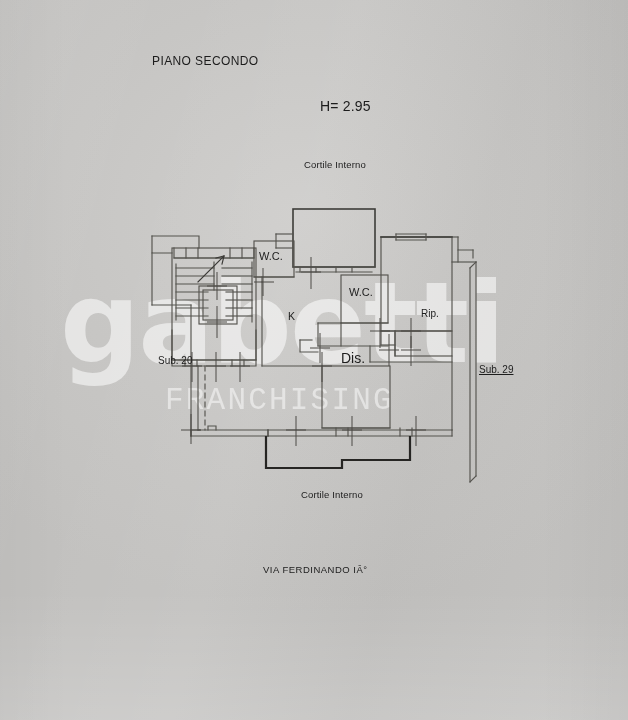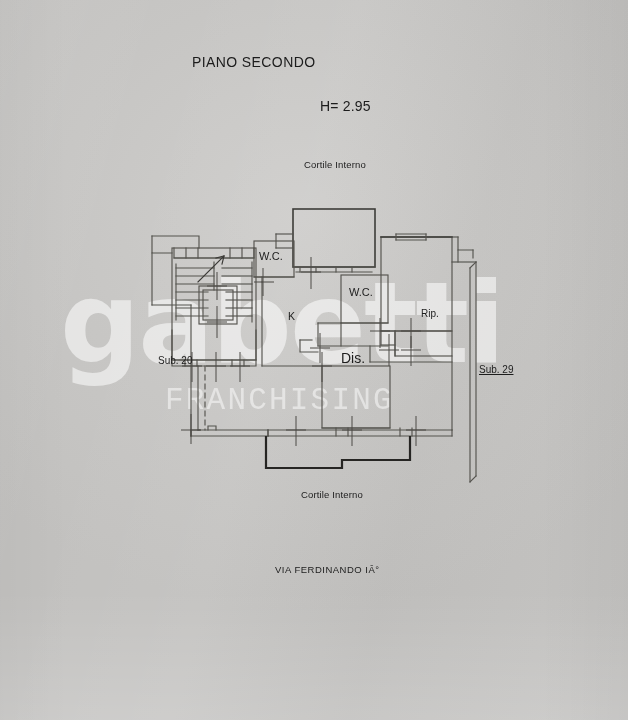--- a/index.html
+++ b/index.html
@@ -20,25 +20,25 @@
   .c1{left:0;top:0;width:628px;height:720px;
       background:linear-gradient(105deg,rgba(255,255,255,0.05) 0%,rgba(0,0,0,0.0) 22%,rgba(255,255,255,0.05) 44%,rgba(0,0,0,0.02) 66%,rgba(255,255,255,0.04) 100%);}
   .c2{left:0;top:590px;width:628px;height:130px;
       background:linear-gradient(to bottom,rgba(255,255,255,0.0),rgba(255,255,255,0.16));}
   .c3{left:540px;top:0;width:88px;height:720px;
       background:linear-gradient(to right,rgba(0,0,0,0.0),rgba(0,0,0,0.035));}
   .c4{left:0;top:0;width:70px;height:720px;
       background:linear-gradient(to left,rgba(0,0,0,0.0),rgba(0,0,0,0.025));}
 
   .txt{position:absolute;color:#1c1c1c;white-space:nowrap;}
-  #title{left:152px;top:54px;font-size:14px;letter-spacing:.4px;margin-left:40px;}
+  #title{left:152px;top:54px;font-size:12px;letter-spacing:.4px;}
   #height{left:320px;top:98px;font-size:14px;letter-spacing:.2px;}
   #court-top{left:304px;top:159px;font-size:9.5px;letter-spacing:.15px;}
   #court-bot{left:301px;top:489px;font-size:9.5px;letter-spacing:.15px;}
-  #street{left:263px;top:564px;font-size:9.5px;letter-spacing:.5px;margin-left:12px;}
+  #street{left:263px;top:564px;font-size:9.5px;letter-spacing:.5px;}
 
   .plan-lbl{position:absolute;color:#1d1d1d;white-space:nowrap;}
   #lbl-wc1{left:259px;top:250px;font-size:11px;}
   #lbl-wc2{left:349px;top:286px;font-size:11px;}
   #lbl-k{left:288px;top:310px;font-size:10.5px;}
   #lbl-rip{left:421px;top:308px;font-size:10px;}
   #lbl-dis{left:341px;top:350px;font-size:14px;}
   #lbl-sub20{left:158px;top:355px;font-size:10px;text-align:right;}
   #lbl-sub29{left:479px;top:364px;font-size:10px;text-decoration:underline;}
 

